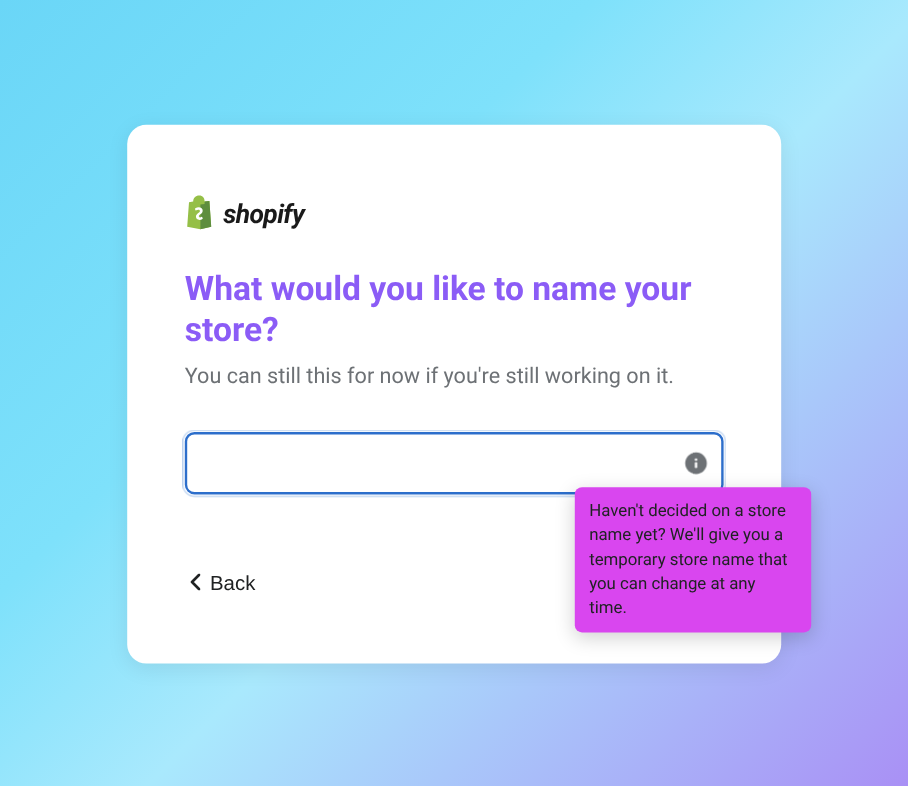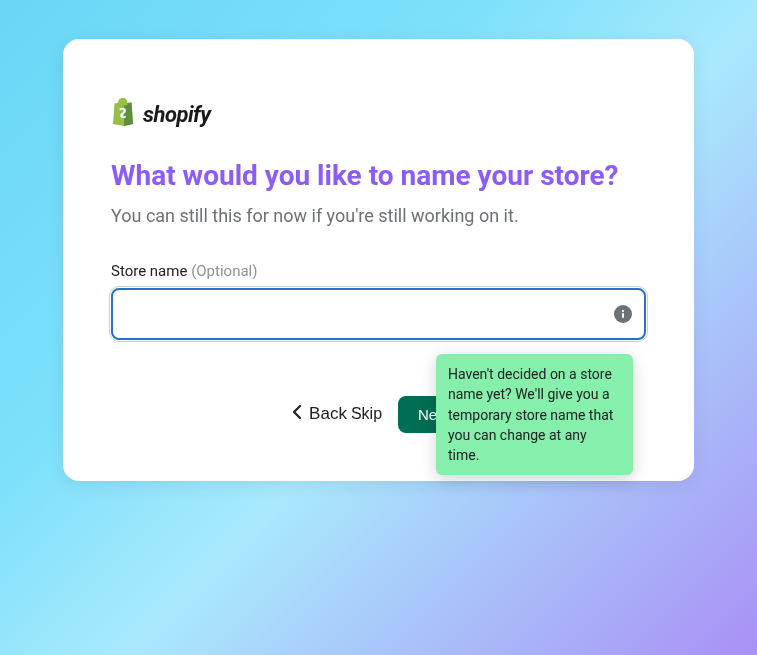--- a/index.html
+++ b/index.html
@@ -6,22 +6,22 @@
     html, body { width: 757px; height: 655px; overflow: hidden; }
     body {
       font-family: -apple-system, BlinkMacSystemFont, "Segoe UI", Roboto, Helvetica, Arial, sans-serif;
       background: linear-gradient(135deg, #6ad6f7 0%, #7ee1fb 35%, #a9e9fd 55%, #a990f5 100%);
       display: flex;
       align-items: flex-start;
       justify-content: center;
     }
     .card {
       position: relative;
-      margin-top: 39px;
-      width: 631px;
+      margin-top: 104px;
+      width: 545px;
       background: #ffffff;
       border-radius: 16px;
       box-shadow: 0 4px 18px rgba(0,0,0,0.08);
       padding: 58px 48px 48px 48px;
     }
     .logo-row {
       display: flex;
       align-items: center;
       gap: 6px;
       margin-bottom: 28px;
@@ -80,36 +80,36 @@
       border: none;
       padding: 0;
       display: flex;
       align-items: center;
       justify-content: center;
       cursor: pointer;
     }
     .tooltip {
       position: absolute;
       left: 373px;
-      top: 315px;
+      top: 302px;
       width: 197px;
-      background: #86efac;
+      background: #d946ef;
       border-radius: 6px;
       box-shadow: 0 4px 16px rgba(0,0,0,0.18);
       padding: 10px 12px;
       font-size: 14px;
       line-height: 1.45;
       color: #202223;
       z-index: 10;
     }
     .footer-row {
       margin-top: 56px;
       display: flex;
       align-items: center;
-      justify-content: center;
+      justify-content: space-between;
     }
     .back-btn {
       display: flex;
       align-items: center;
       gap: 8px;
       background: none;
       border: none;
       font-size: 17px;
       color: #202223;
       cursor: pointer;
@@ -149,24 +149,20 @@
         <path d="M13 29 L22 27 L20.5 5.5 L16.5 6 L16.5 8 L13 8.5 Z" fill="#5e8e3e"></path>
         <path d="M9 13.5 C9 13.5 10 12.8 11.3 12.8 C12.3 12.8 12.6 13.4 12.6 13.9 C12.6 15.6 9.3 15.9 9.3 18.5 C9.3 20.2 10.5 21.3 12.3 21.3 C14.2 21.3 15 20.1 15 20.1 L14.3 18.4 C14.3 18.4 13.6 19.2 12.7 19.2 C12 19.2 11.7 18.7 11.7 18.2 C11.7 16.7 14.9 16.4 14.9 13.7 C14.9 12 13.7 10.8 11.5 10.8 C9.5 10.8 8.4 12 8.4 12 Z" fill="#ffffff"></path>
       </svg>
     </span>
     <span class="logo-word">shopify</span>
   </div>
 
   <h1 class="heading">What would you like to name your store?</h1>
   <p class="subheading">You can still this for now if you're still working on it.</p>
 
-  <div class="field-label">
-    <span>Store name</span>
-    <span class="opt">(Optional)</span>
-  </div>
 
   <div class="input-wrap">
     <input type="text" class="text-input" autofocus="" value="" style="">
     <button class="info-btn">
       <svg width="10" height="10" viewBox="0 0 10 10">
         <circle cx="5" cy="2" r="1.1" fill="#ffffff"></circle>
         <rect x="4" y="4" width="2" height="5" rx="1" fill="#ffffff"></rect>
       </svg>
     </button>
   </div>

